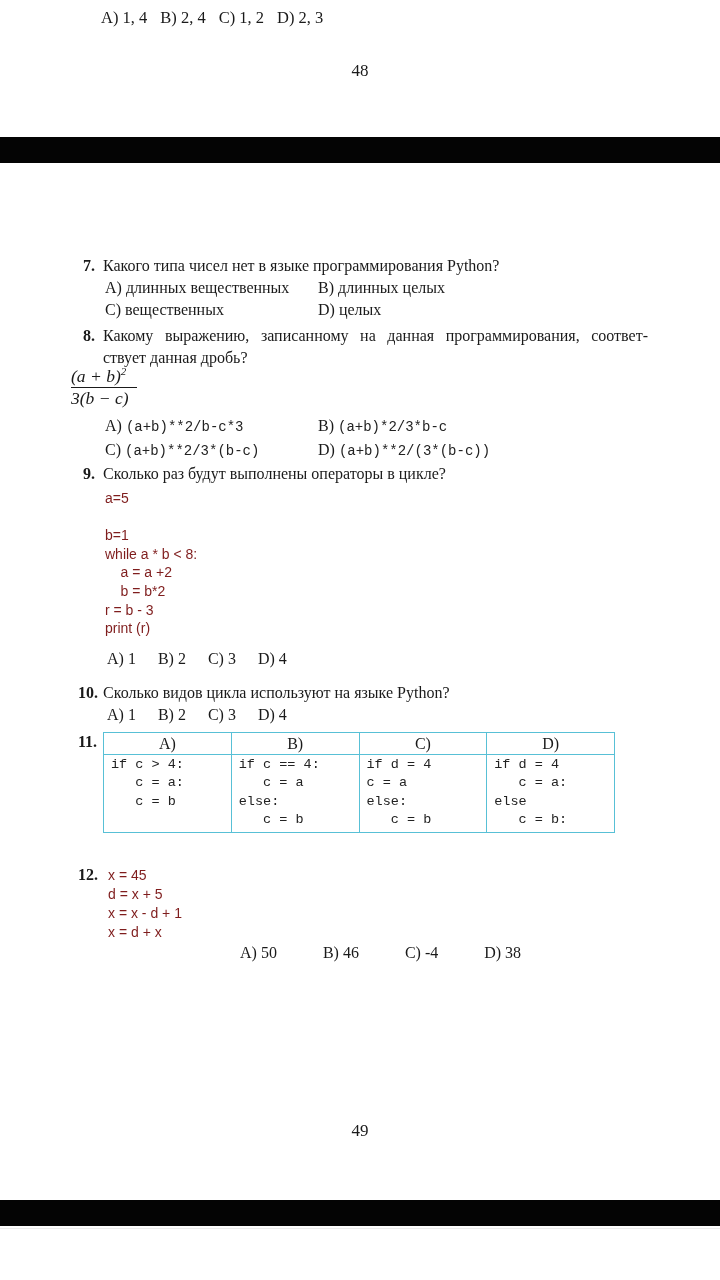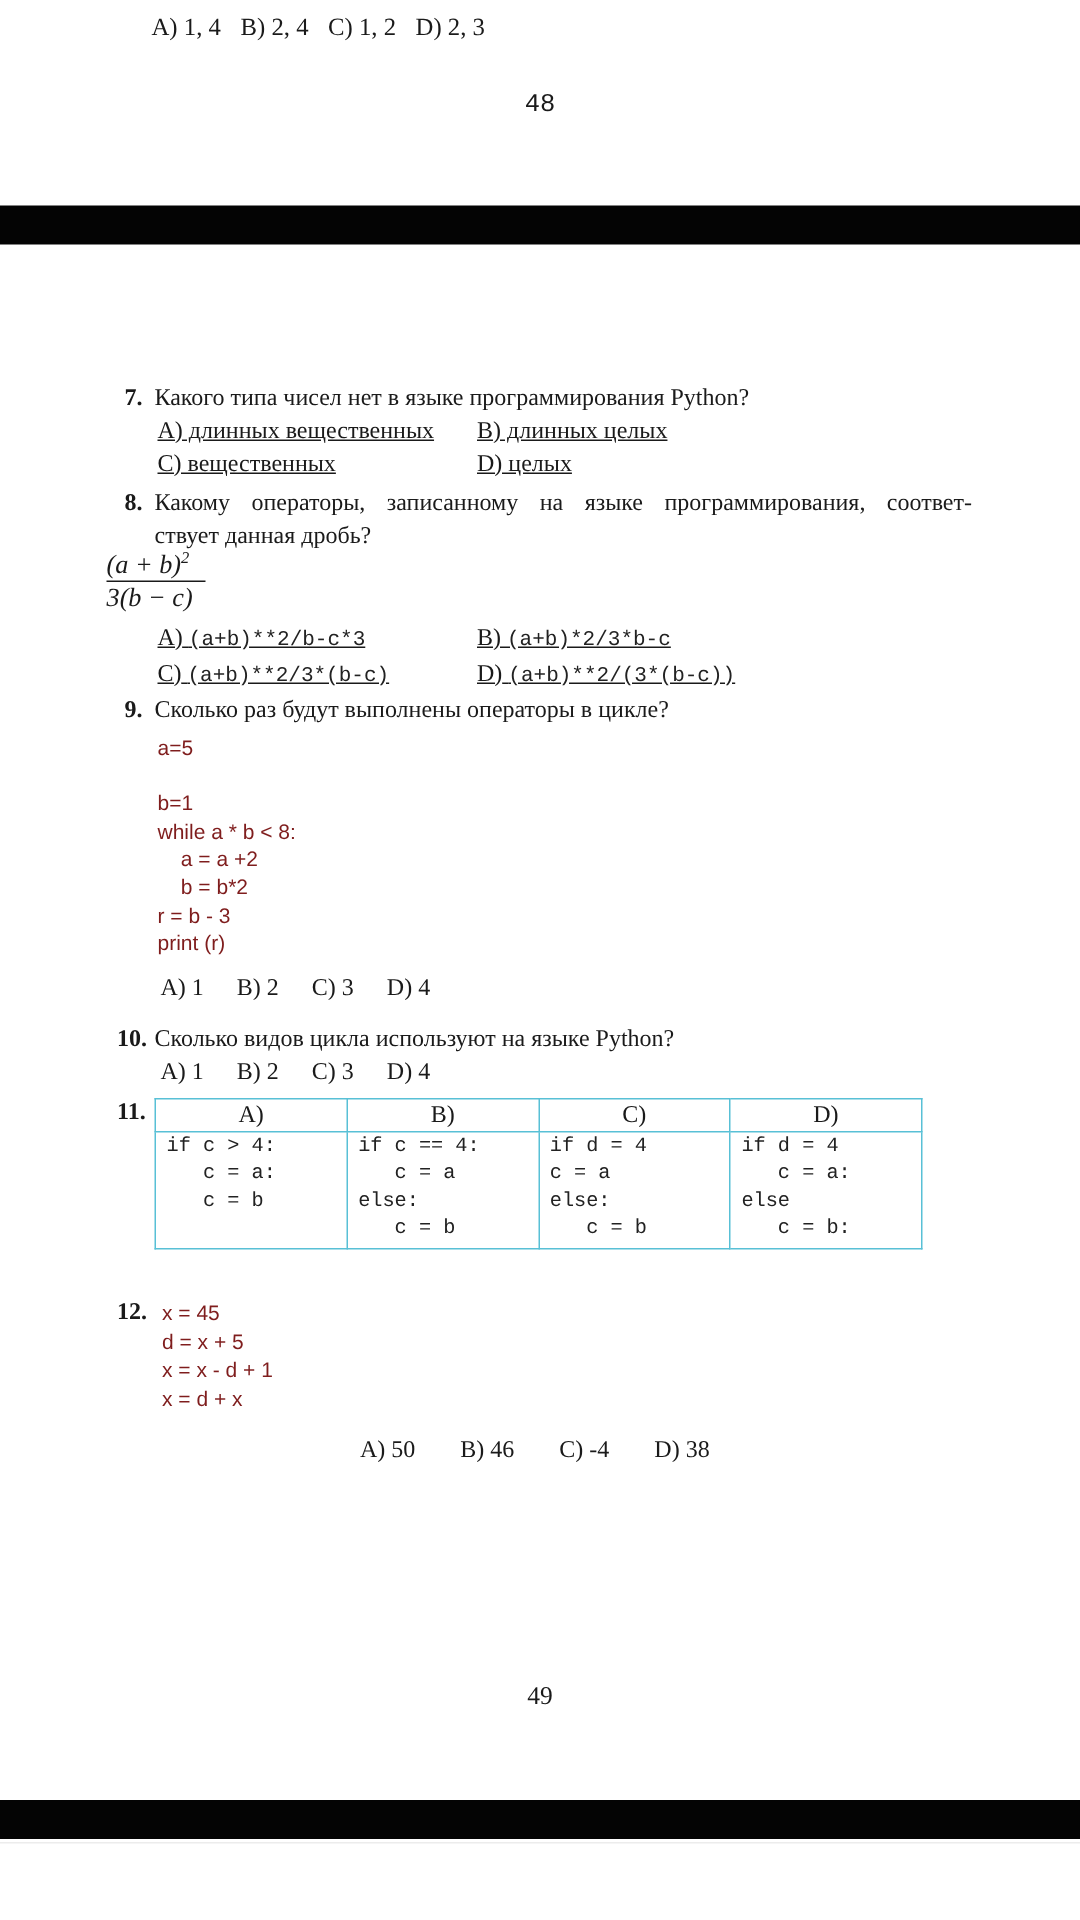--- a/index.html
+++ b/index.html
@@ -8,32 +8,32 @@
     font-family:"Liberation Serif", serif; color:#1a1a1a; overflow:hidden;
   }
   .black-bar { position:absolute; left:0; width:720px; height:26px; background:#040404; }
   .bar-top { top:137px; }
   .bar-bottom { top:1200px; }
   .faint-line { position:absolute; left:0; width:720px; height:1px; background:#ececec; top:1228px; }
 
   .carryover { position:absolute; top:7px; left:101px; display:flex; gap:13px; font-size:16.5px; line-height:22px; }
 
   .pagenum { position:absolute; left:0; width:720px; text-align:center; font-size:17px; }
-  .pn-top { top:61px;font-family:Liberation Mono, monospace; }
+  .pn-top { top:61px; }
   .pn-bottom { top:1121px; }
 
   .q { position:absolute; left:0; width:720px; font-size:16px; }
   .q-num { position:absolute; left:83px; font-weight:bold; }
   .q-num.wide { left:78px; }
   .q-line { position:relative; padding-left:103px; padding-right:72px; line-height:22px; }
   .justify-line { text-align:justify; text-align-last:justify; }
 
-  .opt-grid { margin-left:105px; display:grid; grid-template-columns:213px 1fr; line-height:21.5px;text-decoration:underline; }
+  .opt-grid { margin-left:105px; display:grid; grid-template-columns:213px 1fr; line-height:21.5px; }
   .opt-row { margin-left:107px; display:flex; gap:22px; line-height:22px; }
-  .opt-row.q12 { margin-left:240px; gap:30px; margin-top:14px; }
+  .opt-row.q12 { margin-left:240px; gap:46px; }
 
   pre.code {
     font-family:Liberation Sans, sans-serif;
     font-size:14px; line-height:18.6px; margin:4px 0 0 105px; color:#7f1d1d;
   }
   pre.code.q12 { margin-left:108px; line-height:19px; margin-top:2px; }
   .code-inline { font-family:"Liberation Mono","DejaVu Sans Mono",monospace; font-size:14px; color:#222222; }
   .mono-var { font-family:"Liberation Mono","DejaVu Sans Mono",monospace; font-size:14.5px; }
 
   .fraction { margin-left:71px; margin-top:-3px; width:66px; text-align:left; font-style:italic; font-size:17.5px; }
@@ -73,21 +73,21 @@
       <span>А) длинных вещественных</span>
       <span>В) длинных целых</span>
       <span>С) вещественных</span>
       <span>D) целых</span>
     </div>
   </section>
 
   <section class="q" style="top:325px">
     <div class="q-line justify-line">
       <span class="q-num">8.</span>
-      <span>Какому операторы, записанному на языке программирования, соответ-</span>
+      <span>Какому выражению, записанному на данная программирования, соответ-</span>
     </div>
     <div class="q-line">
       <span>ствует данная дробь?</span>
     </div>
     <div class="fraction">
       <div class="frac-num"><span>(a + b)</span><sup>2</sup></div>
       <div class="frac-bar"></div>
       <div class="frac-den">3(b − c)</div>
     </div>
     <div class="opt-grid" style="margin-top:6px">

